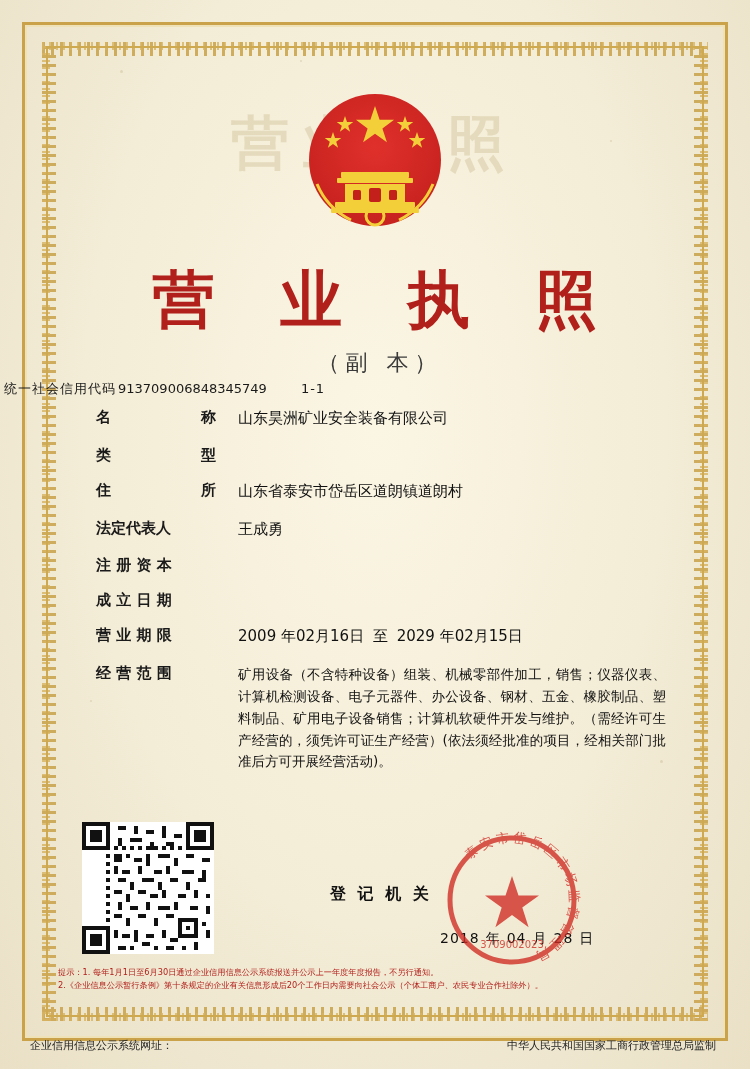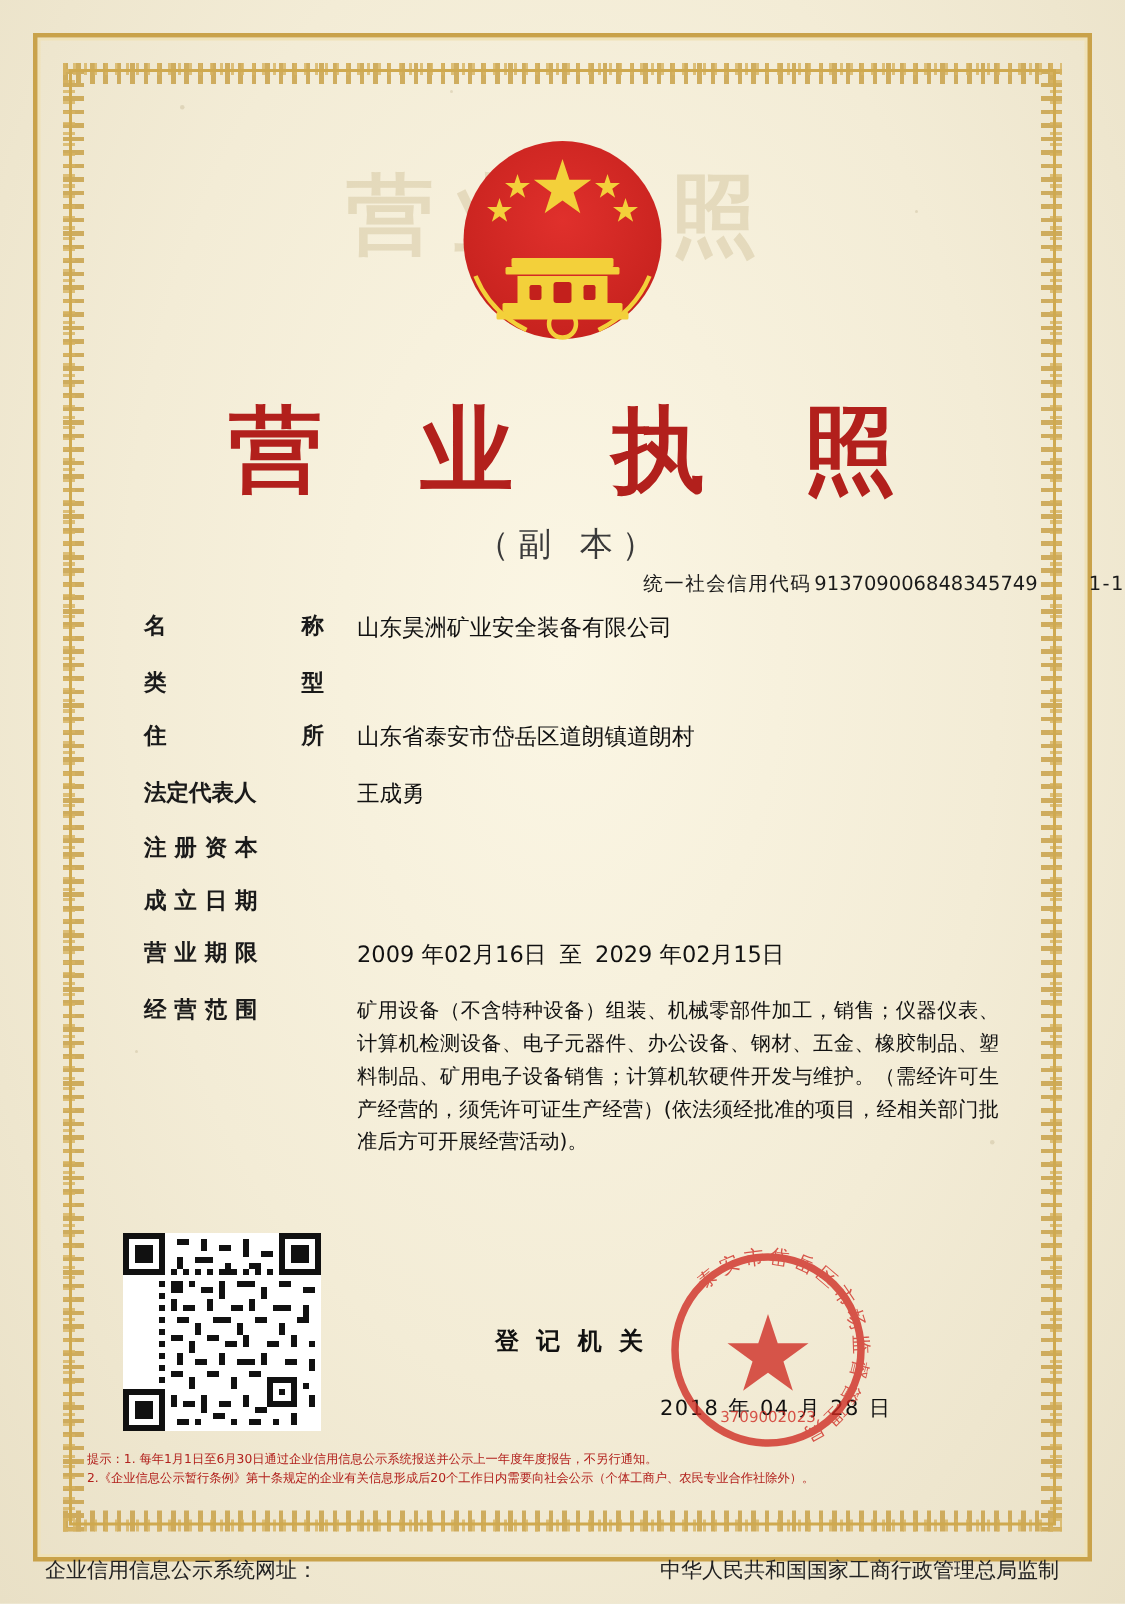--- a/index.html
+++ b/index.html
@@ -77,21 +77,21 @@
     font-family:"DejaVu Sans","Liberation Sans",sans-serif;
   }
   .subtitle{
     position:absolute;left:10px;right:0;top:348px;
     text-align:center;
     font-size:22px;letter-spacing:6px;color:#3a3a3a;
   }
   
   .code-row{
     position:absolute;left:4px;right:0;top:380px;
-    text-align:right;font-size:13px;color:#1a1a1a;
+    text-align:left;font-size:13px;color:#1a1a1a;
   }
   .code-row .lbl{letter-spacing:1px;}
   .code-row .num{letter-spacing:0px;margin-left:2px;}
   .code-row .pg{margin-left:34px;letter-spacing:1px;}
   
   .fields{
     position:absolute;left:96px;top:408px;width:570px;
     color:#111;
   }
   .row{display:flex;align-items:flex-start;margin-bottom:16px;}
@@ -129,23 +129,23 @@
     pointer-events:none;
   }
   
   .notes{
     position:absolute;left:58px;top:966px;width:636px;
     font-size:8.2px;color:#b2201c;line-height:1.55;
   }
   .notes div{white-space:nowrap;}
   
   .bottom{
-    position:absolute;left:30px;right:34px;top:1038px;
+    position:absolute;left:30px;right:24px;top:1038px;
     display:flex;justify-content:space-between;
-    font-size:14px;color:#222;
+    font-size:11px;color:#222;
   }
   .bottom .right{margin-right:10px;}
   
   .speck{position:absolute;border-radius:50%;background:rgba(160,140,95,.22);}
 </style>
 </head>
 <body>
 
 <div id="paper">
 

